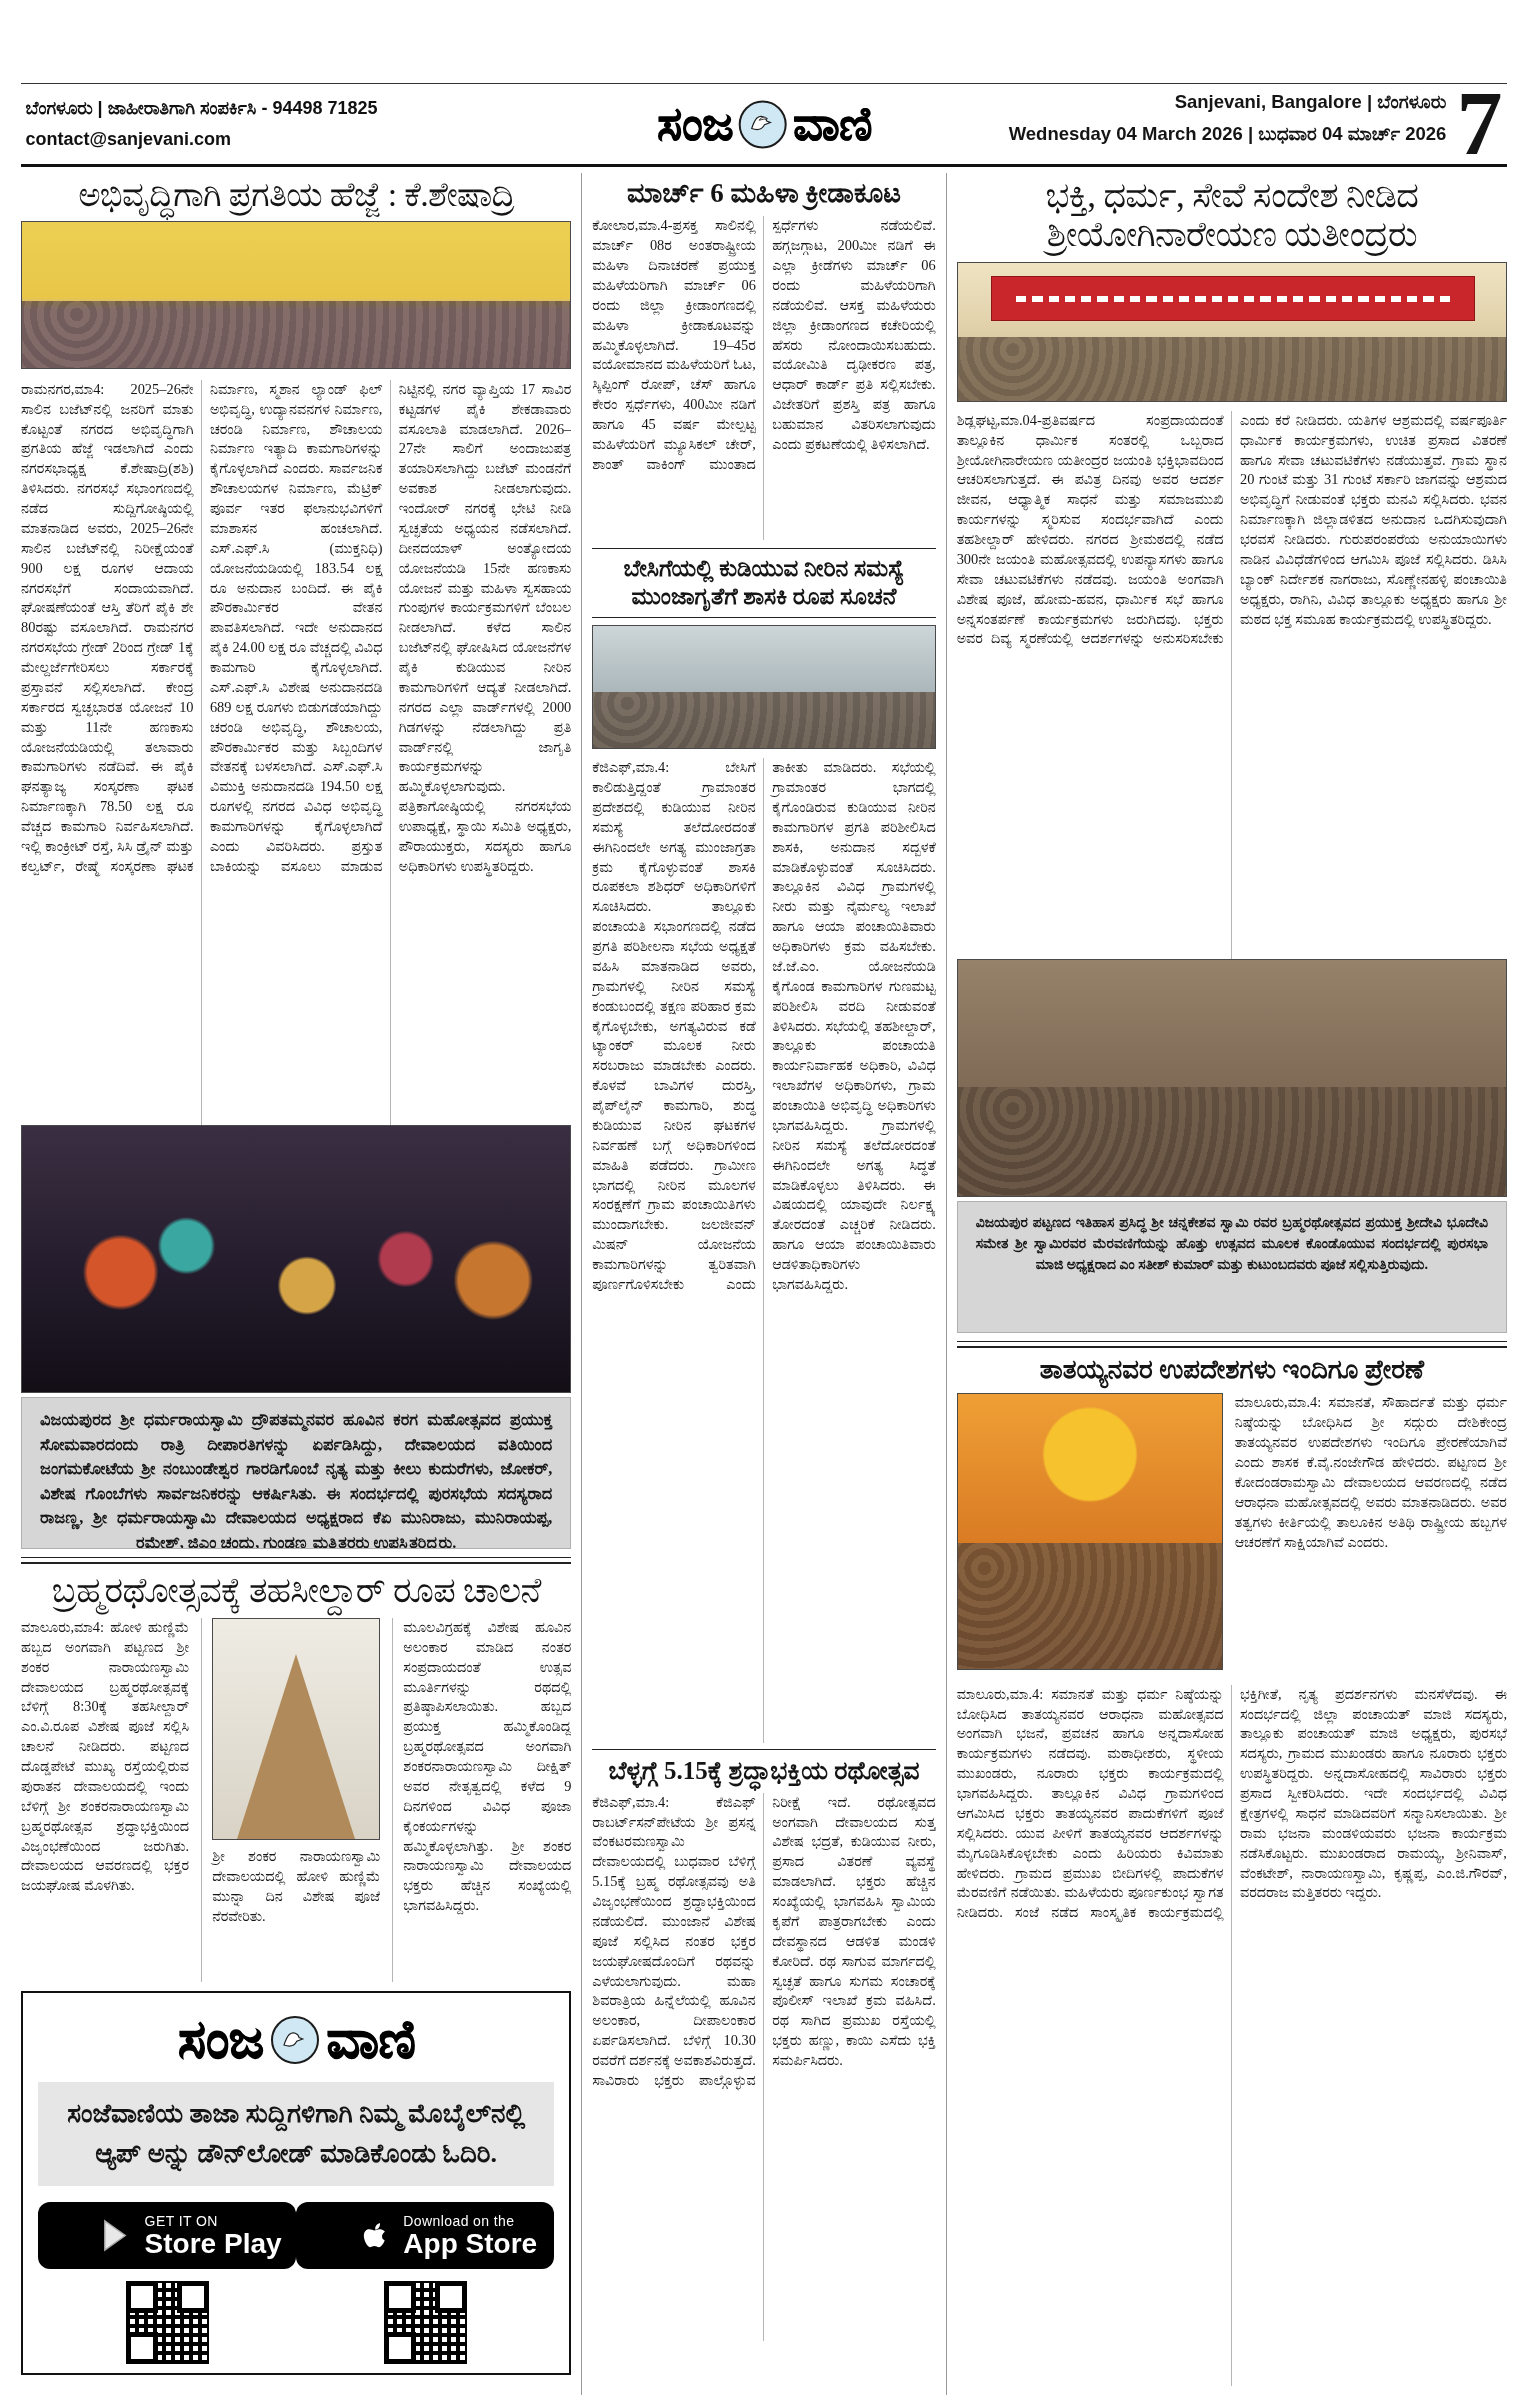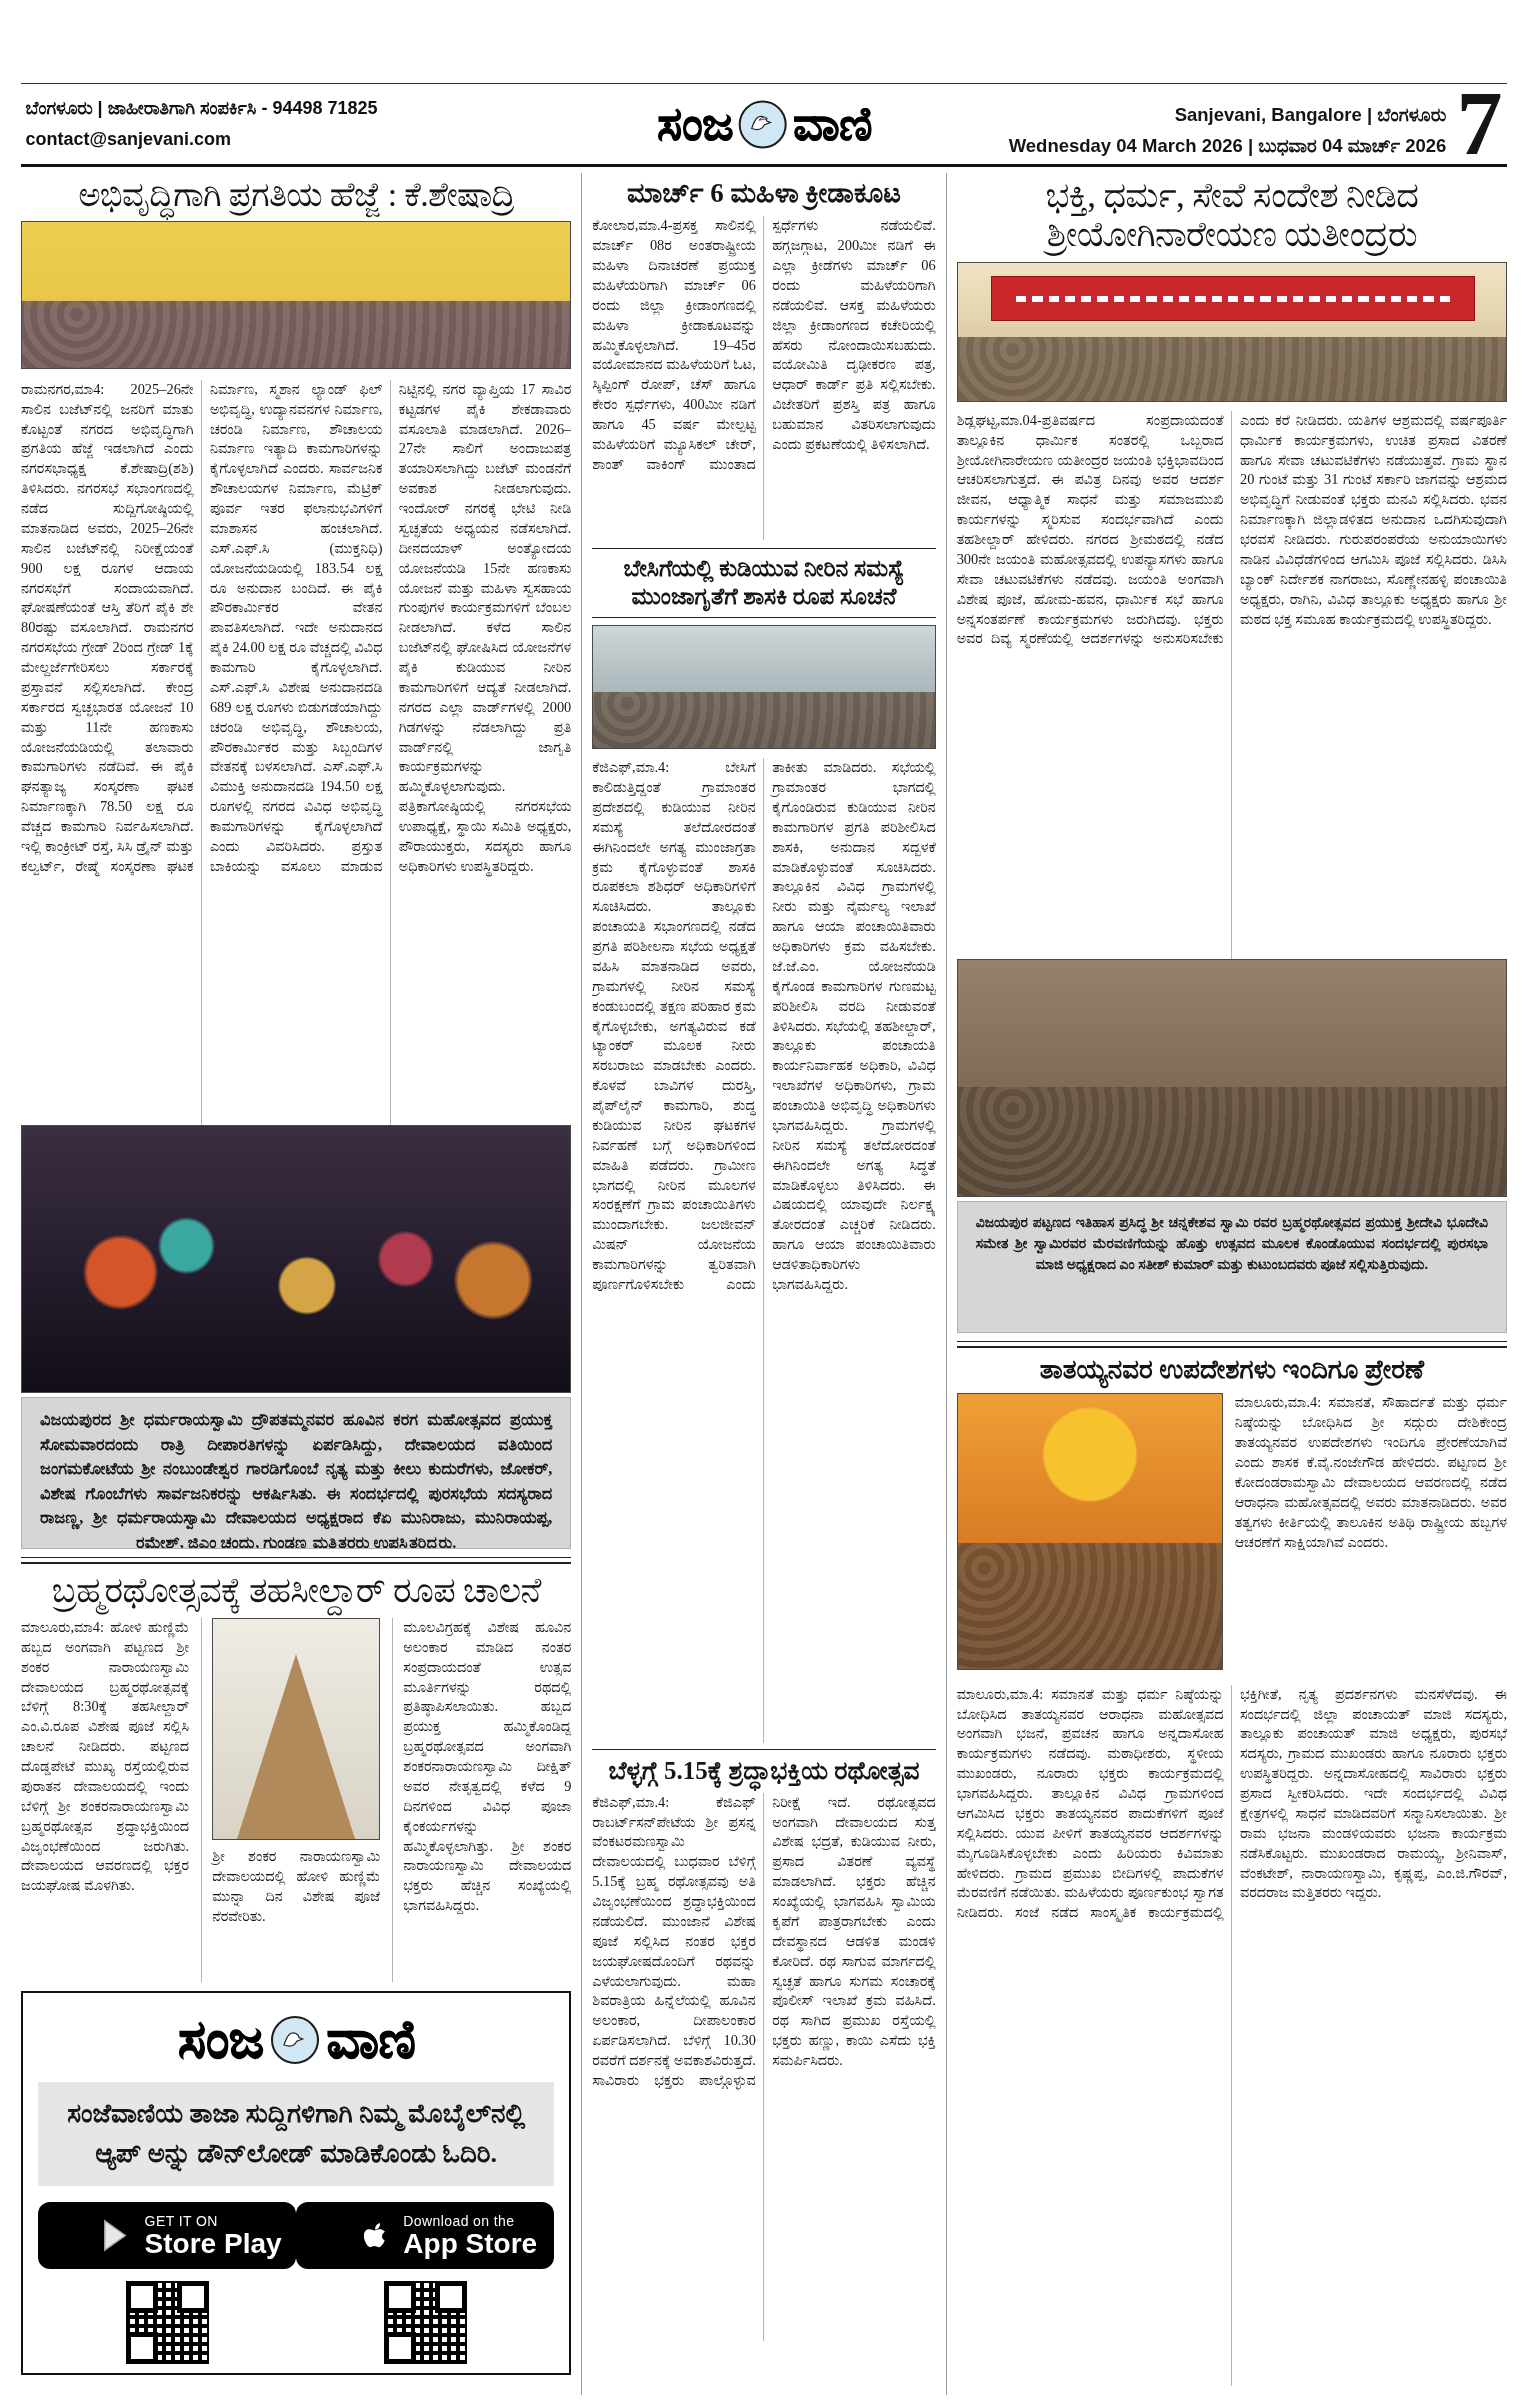--- a/index.html
+++ b/index.html
@@ -2,21 +2,21 @@
 <html style="font-size:12px"><head>
 <meta charset="utf-8">
 <style>
   html,body{margin:0;padding:0;background:#8a8a8a;}
   .page{width:1528px;height:2401px;background:#ffffff;position:relative;box-sizing:border-box;
         padding:0 21px;font-family:"Liberation Serif",serif;color:#151515;overflow:hidden;}
   
   .topline{border-top:1.5px solid #333;margin-top:83px;}
   .header{position:relative;height:77px;display:flex;align-items:center;justify-content:space-between;padding:1.5px 4.4px;}
   .hleft{font-family:"Liberation Sans",sans-serif;font-size:18px;line-height:1.75;font-weight:bold;color:#111;}
-  .hright{display:flex;align-items:flex-end;gap:10.3px;}
+  .hright{display:flex;align-items:flex-start;gap:10.3px;}
   .hright-text{font-family:"Liberation Sans",sans-serif;font-size:18.5px;font-weight:bold;text-align:right;line-height:1.7;}
   .pageno{font-size:92px;font-weight:bold;line-height:.82;font-family:"Liberation Serif",serif;}
   .masthead{position:absolute;left:50%;top:50%;transform:translate(-50%,-50%);display:flex;align-items:center;gap:6px;}
   .mast-word{font-size:47px;font-weight:900;letter-spacing:-0.7px;color:#000;text-shadow:0.7px 0.7px 0 #000;}
   .bird-badge{width:44px;height:44px;border-radius:50%;background:#cfe8f4;border:2.2px solid #1c1c1c;
               display:flex;align-items:center;justify-content:center;}
   .thickline{border-top:3.7px solid #111;}
   
   .main{display:flex;margin-top:6px;height:2222px;overflow:hidden;}
   .cg{overflow:hidden;}

